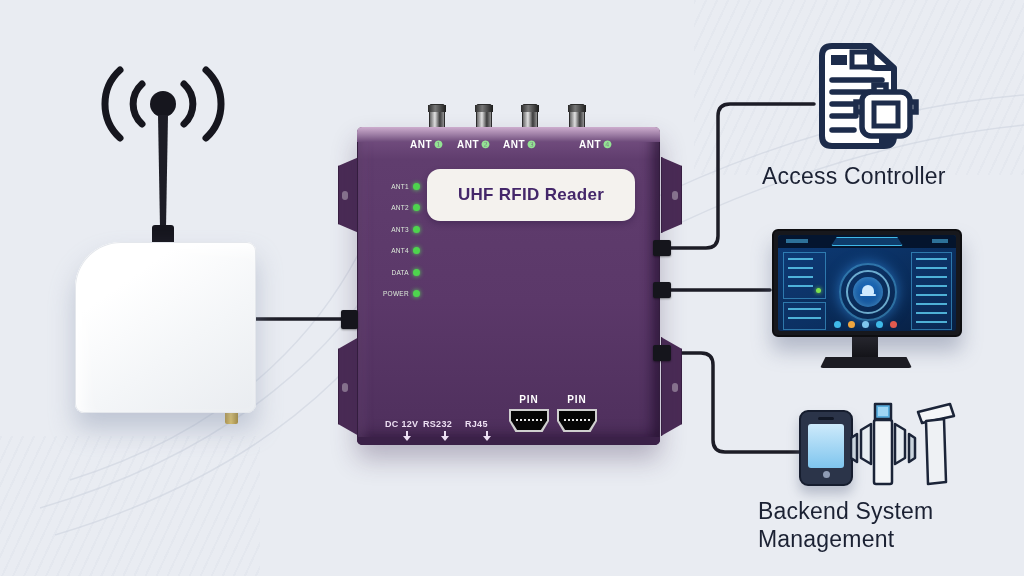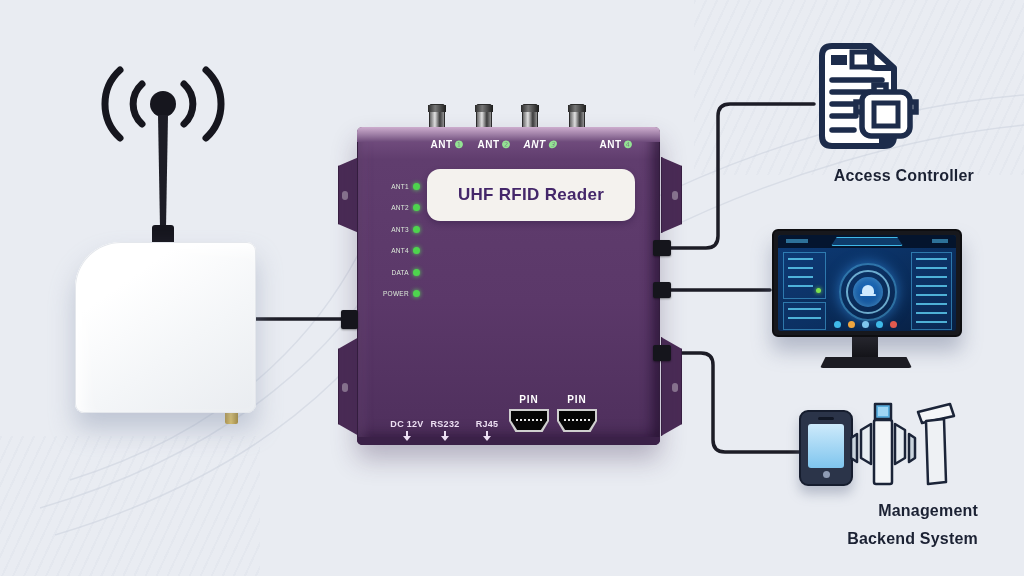--- a/index.html
+++ b/index.html
@@ -29,41 +29,41 @@
   .flange .hole{position:absolute;top:50%;width:6px;height:9px;margin-top:-4px;border-radius:3px;background:rgba(255,255,255,.35);}
   .reader-body{left:357px;top:127px;width:303px;height:318px;border-radius:5px;border:1px solid #331d3e;
     background:linear-gradient(180deg,#7b5587 0%,#603d6e 10%,#5b3869 55%,#4e2f5c 100%);
     box-shadow:0 14px 26px rgba(60,40,80,.30), inset -7px 0 12px rgba(25,8,35,.45), inset 6px 0 10px rgba(150,110,165,.25), inset 0 -10px 14px rgba(25,8,35,.4);}
   .reader-topface{left:357px;top:127px;width:303px;height:15px;border-radius:5px 5px 0 0;
     background:linear-gradient(180deg,#cdadce,#9a7aa2 55%,#6d4a7a);}
   .reader-bottomstrip{left:357px;top:437px;width:303px;height:8px;border-radius:0 0 5px 5px;background:#3b2148;}
   .sma{width:16px;height:24px;top:104px;border-radius:2px 2px 0 0;border:1px solid #2c2c2c;
     background:linear-gradient(90deg,#6a6a6a,#e3e3e3 35%,#3c3c3c 70%,#939393);}
   .sma::before{content:"";position:absolute;left:-2px;top:0;width:18px;height:7px;background:linear-gradient(90deg,#2a2a2a,#777 40%,#1c1c1c);}
-  .ant-label{top:139px;width:54px;text-align:right;color:#fff;font-size:10px;font-weight:bold;letter-spacing:.5px;}
+  .ant-label{top:139px;width:54px;text-align:left;color:#fff;font-size:10px;font-weight:bold;letter-spacing:.5px;}
   .ant-num{color:#93e493;margin-left:2px;font-size:10px;}
   .led-row{left:364px;width:56px;height:10px;display:flex;align-items:center;justify-content:flex-end;gap:4px;}
   .led-label{color:#dcead9;font-size:6.5px;letter-spacing:.3px;}
   .led-dot{width:7px;height:7px;border-radius:50%;background:#4ed44e;box-shadow:0 0 4px rgba(90,230,90,.9);flex:0 0 auto;}
   .title-plate{left:427px;top:169px;width:208px;height:52px;border-radius:13px;background:#f4f2ee;
     box-shadow:0 3px 6px rgba(40,20,60,.35);display:flex;align-items:center;justify-content:center;
     color:#44276a;font-size:17px;font-weight:bold;letter-spacing:.3px;}
   .pin-label{top:394px;width:40px;text-align:center;color:#fff;font-size:10px;font-weight:bold;letter-spacing:1px;}
   .hdmi{top:409px;width:40px;height:23px;clip-path:polygon(0 0,100% 0,100% 52%,84% 100%,16% 100%,0 52%);background:#cfcfcf;}
   .hdmi .in{position:absolute;left:2px;top:2px;width:36px;height:19px;clip-path:polygon(0 0,100% 0,100% 50%,83% 100%,17% 100%,0 50%);background:#060606;}
   .hdmi .pins{position:absolute;left:7px;top:10px;width:26px;height:2px;
     background:repeating-linear-gradient(90deg,#e8e8e8 0 2px,transparent 2px 4px);}
-  .port-label{top:419px;width:44px;text-align:center;color:#ecdff2;font-size:9px;font-weight:bold;letter-spacing:.3px;}
+  .port-label{top:419px;width:44px;color:#ecdff2;font-size:9px;font-weight:bold;letter-spacing:.3px;}
   .pointer{top:431px;width:8px;height:12px;}
   .pointer .stem{position:absolute;left:3px;top:0;width:2px;height:6px;background:#ecdff2;}
   .pointer .head{position:absolute;left:0;top:5px;width:0;height:0;border:4px solid transparent;border-top:5px solid #ecdff2;}
   .plug{background:#15151c;border-radius:2px;box-shadow:0 1px 2px rgba(0,0,0,.4);}
 
   
-  .caption{color:#1b2133;font-size:16px;font-weight:700;text-align:right;line-height:28px;letter-spacing:.2px;}
+  .caption{color:#1b2133;font-size:23px;font-weight:400;text-align:left;line-height:28px;letter-spacing:.2px;}
   .monitor-frame{left:772px;top:229px;width:190px;height:108px;background:#17181d;border:2px solid #0d0d10;border-radius:6px;
     box-shadow:0 14px 20px rgba(100,110,140,.40);}
   .monitor-screen{position:absolute;left:4px;top:4px;width:178px;height:96px;border-radius:3px;overflow:hidden;
     background:linear-gradient(160deg,#0d3c79,#0a2d5c 55%,#071f42);}
   .scr-top{position:absolute;left:0;top:0;width:100%;height:13px;background:rgba(3,15,35,.85);}
   .scr-pill{position:absolute;left:53px;top:2px;width:72px;height:9px;border:1px solid #3fb9e8;background:rgba(30,120,200,.4);border-radius:2px;
     clip-path:polygon(8% 0,92% 0,100% 100%,0 100%);}
   .scr-tick{position:absolute;top:4px;width:22px;height:4px;background:rgba(80,190,240,.55);}
   .scr-panel{position:absolute;border:1px solid rgba(80,190,240,.5);background:rgba(18,60,120,.35);}
   .scr-lines{position:absolute;left:4px;right:4px;top:5px;bottom:4px;
@@ -146,21 +146,21 @@
   <div class="abs sma" style="left:476px;"></div>
   <div class="abs sma" style="left:522px;"></div>
   <div class="abs sma" style="left:569px;"></div>
 
   <div class="abs reader-body"></div>
   <div class="abs reader-topface"></div>
   <div class="abs reader-bottomstrip"></div>
 
   <div class="abs ant-label" style="left:410px;"><span>ANT</span><span class="ant-num">❶</span></div>
   <div class="abs ant-label" style="left:457px;"><span>ANT</span><span class="ant-num">❷</span></div>
-  <div class="abs ant-label" style="left:503px;font-style:italic;"><span>ANT</span><span class="ant-num">❸</span></div>
+  <div class="abs ant-label" style="left:503px;"><span>ANT</span><span class="ant-num">❸</span></div>
   <div class="abs ant-label" style="left:579px;"><span>ANT</span><span class="ant-num">❹</span></div>
 
   <div class="abs led-row" style="top:181px;">
       <span class="led-label">ANT1</span>
       <span class="led-dot"></span>
     </div>
   <div class="abs led-row" style="top:202px;">
       <span class="led-label">ANT2</span>
       <span class="led-dot"></span>
     </div>
@@ -286,17 +286,17 @@
       <polygon points="45,24 55,30 55,58 45,64" fill="#e7edf2"></polygon>
       <polygon points="59,34 65,38 65,58 59,62" fill="#c9d3dc"></polygon>
       <rect x="25" y="4" width="16" height="15" fill="#5aaede"></rect>
       <rect x="24" y="20" width="18" height="64" rx="2" fill="#f4f6f8"></rect>
       <polygon points="68,12 100,4 104,16 72,23" fill="#f4f6f8"></polygon>
       <polygon points="76,21 94,19 96,82 78,84" fill="#eef1f4"></polygon>
     </g>
     <rect x="28" y="7" width="10" height="9" fill="#9fd6f4"></rect>
   </svg>
   <div class="abs caption" style="left:758px;top:497px;width:220px;">
+    <div>Backend System</div>
     <div>Management</div>
-    <div>Backend System</div>
   </div>
 
 </div>
 
 </body></html>

